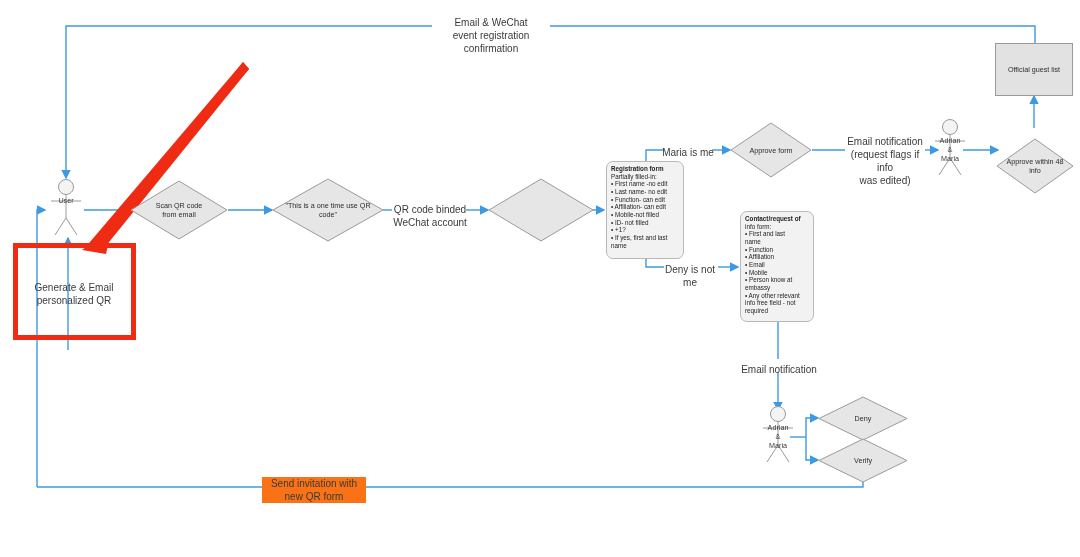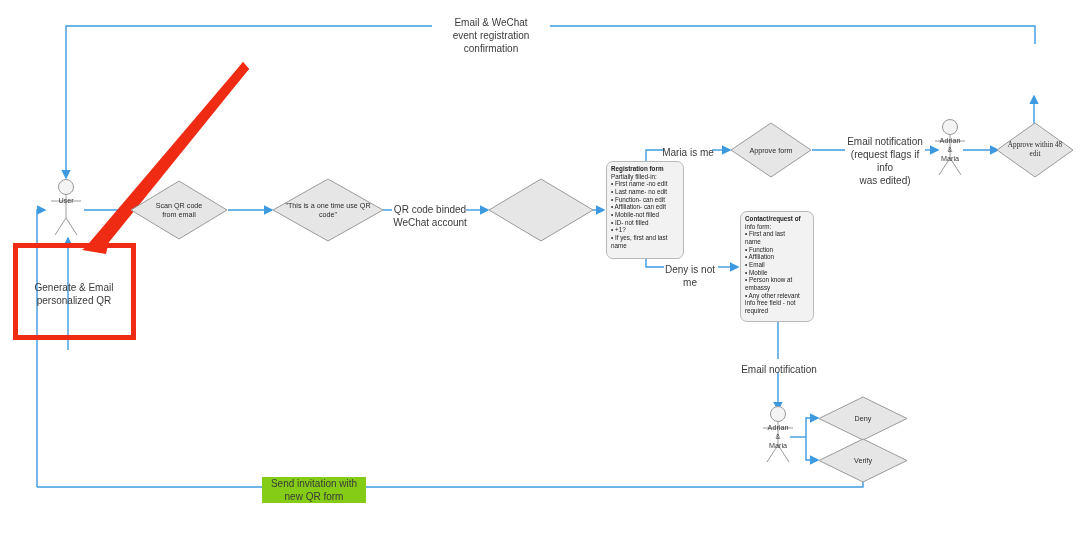--- a/index.html
+++ b/index.html
@@ -211,30 +211,33 @@
       <line x1="18" y1="40" x2="7" y2="57" stroke="#9a9a9a" stroke-width="1"></line>
       <line x1="18" y1="40" x2="29" y2="57" stroke="#9a9a9a" stroke-width="1"></line>
     </svg>
     <div class="aname" style="top:18px;left:0;">
       <span>Adrian</span><br>
       <span>&amp;</span><br>
       <span>Maria</span>
     </div>
   </div>
 
-  <div class="node diamond" style="left:996px;top:122px;width:78px;height:56px;font-family:Liberation Serif, serif;">
+  <div class="node diamond" style="left:996px;top:138px;width:78px;height:56px;">
     <svg class="dshape" viewBox="0 0 78 56" preserveAspectRatio="none">
       <polygon points="39,1 77,28 39,55 1,28" fill="#e6e6e6" stroke="#9a9a9a" stroke-width="1"></polygon>
     </svg>
     <div class="dlabel">
       <span>Approve within 48</span><br>
-      <span>edit</span>
-    </div>
-  </div>
-
+      <span>info</span>
+    </div>
+  </div>
+
+  <div class="node rect" style="left:995px;top:43px;width:78px;height:53px;">
+    <span>Official guest list</span>
+  </div>
 
   <div class="txt" style="left:736px;top:363px;width:86px;">
     <span>Email notification</span>
   </div>
 
   <div class="actor" style="left:760px;top:405px;width:36px;height:60px;">
     <svg width="36" height="60" viewBox="0 0 36 60">
       <circle cx="18" cy="9" r="7.5" fill="#f4f4f4" stroke="#9a9a9a" stroke-width="1"></circle>
       <line x1="18" y1="16.5" x2="18" y2="40" stroke="#9a9a9a" stroke-width="1"></line>
       <line x1="3" y1="23" x2="33" y2="23" stroke="#9a9a9a" stroke-width="1"></line>
@@ -265,18 +268,18 @@
       <span>Verify</span>
     </div>
   </div>
 
   <div class="txt" style="left:432px;top:16px;width:118px;background:#fff;">
     <span>Email &amp; WeChat</span><br>
     <span>event registration</span><br>
     <span>confirmation</span>
   </div>
 
-  <div class="txt" style="left:262px;top:477px;width:104px;background:#84cc16;">
+  <div class="txt" style="left:262px;top:477px;width:104px;background:#f97316;">
     <span>Send invitation with</span><br>
     <span>new QR form</span>
   </div>
 
 </div>
 
 </body></html>

